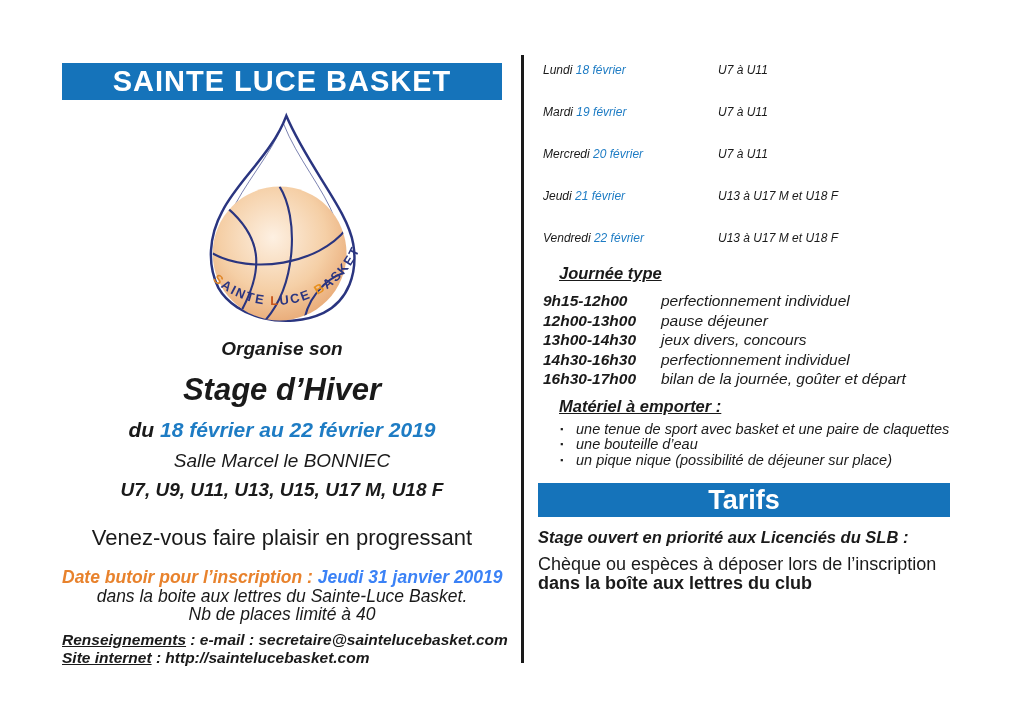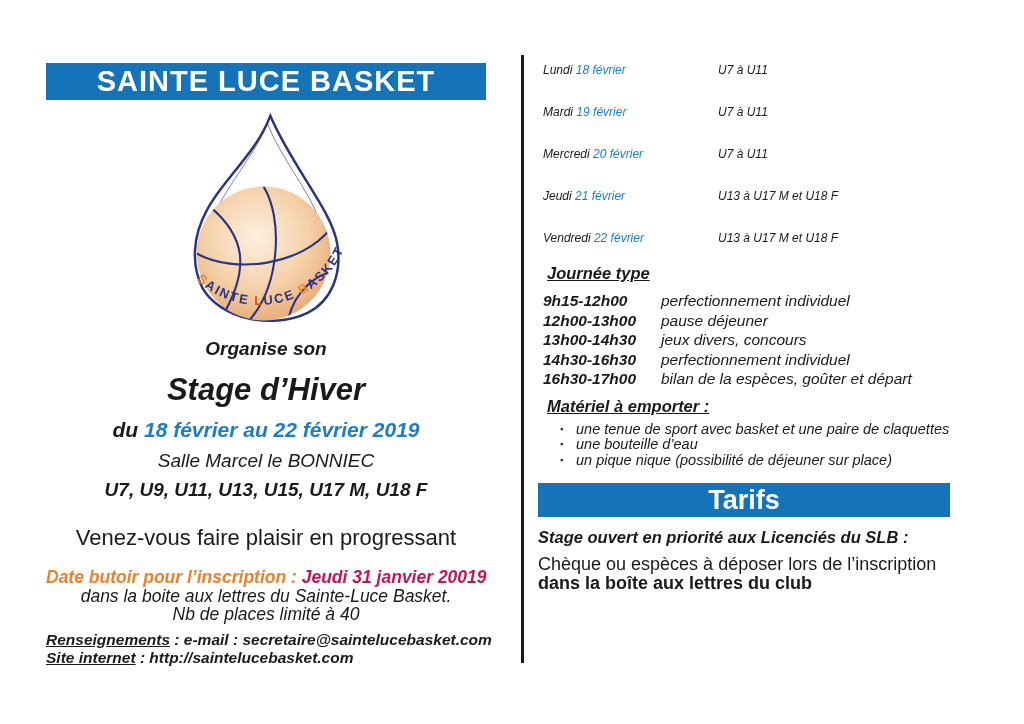--- a/index.html
+++ b/index.html
@@ -2,49 +2,49 @@
 <html><head>
 <meta charset="utf-8">
 <style>
   html,body { margin:0; padding:0; background:#ffffff; }
   body { width:1024px; height:724px; font-family:"Liberation Sans", sans-serif; color:#1a1a1a; }
   .sheet { position:relative; width:1024px; height:724px; background:#ffffff; overflow:hidden; }
 
   .banner { background:#1573ba; color:#ffffff; font-weight:bold; text-align:center; }
 
   
-  .col-left { position:absolute; left:46px; top:57px; width:440px; text-align:center; }
+  .col-left { position:absolute; left:62px; top:57px; width:440px; text-align:center; }
   .banner-left { margin-top:6px; height:37px; line-height:37px; font-size:29px; letter-spacing:1px; }
   .logo { display:block; width:200px; height:218px; margin:12px auto 0 auto; }
   .arc-text { font-size:13.5px; font-weight:bold; letter-spacing:2px; white-space:pre; }
   .organise { margin-top:8px; font-size:19px; font-weight:bold; font-style:italic; }
   .title   { margin-top:12px; font-size:31px; font-weight:bold; font-style:italic; }
   .dateline{ margin-top:10px; font-size:21px; font-weight:bold; font-style:italic; }
   .blue    { color:#1e7cc4; }
   .venue   { margin-top:8px; font-size:19px; font-style:italic; }
   .cats    { margin-top:7px; font-size:19px; font-weight:bold; font-style:italic; }
   .tagline { margin-top:24px; font-size:22px; }
   .deadline{ margin-top:16px; font-size:17.5px; font-weight:bold; font-style:italic; line-height:20px; white-space:nowrap; }
   .orange  { color:#e8822c; }
-  .red     { color:#be185d; }
+  .red     { color:#3b82f6; }
   .sub     { font-size:17.5px; font-style:italic; line-height:18px; }
   .contact { margin-top:8px; text-align:left; font-size:15.5px; font-weight:bold; font-style:italic; line-height:18px; white-space:nowrap; }
   .ul      { text-decoration:underline; }
 
   
   .divider { position:absolute; left:521px; top:55px; width:3px; height:608px; background:#1a1a1a; }
 
   
   .col-right { position:absolute; left:538px; top:57px; width:412px; }
   .banner-right { height:34px; line-height:34px; font-size:27px; }
   .program { margin-top:5px; }
   .prow { display:flex; font-size:12px; font-style:italic; line-height:16px; margin-bottom:26px; padding-left:5px; white-space:nowrap; }
   .prow:last-child { margin-bottom:0; }
   .pday { width:175px; }
-  .jheading, .mheading { font-size:16.5px; font-weight:bold; font-style:italic; text-decoration:underline; margin:18px 0 8px 9px; }
+  .jheading, .mheading { font-size:16.5px; font-weight:bold; font-style:italic; text-decoration:underline; margin:18px 0 8px 21px; }
   .trow { display:flex; font-size:15.5px; line-height:19.5px; padding-left:5px; white-space:nowrap; }
   .ttime { width:118px; font-weight:bold; font-style:italic; }
   .tact { font-style:italic; }
   .mheading { margin-top:8px; margin-bottom:6px; }
   .mitem { display:flex; font-size:14.5px; font-style:italic; line-height:15.5px; white-space:nowrap; }
   .mbullet { width:16px; margin-left:22px; font-size:9px; font-style:normal; line-height:15.5px; text-align:left; }
   .banner-tarifs { margin-top:15px; }
   .stage-line { margin-top:11px; font-size:16.5px; font-weight:bold; font-style:italic; }
   .price-line { margin-top:8px; padding-left:8px; font-size:15.5px; white-space:nowrap; }
   .bold { font-weight:bold; }
@@ -157,21 +157,21 @@
       <div class="trow">
           <span class="ttime">13h00-14h30</span>
           <span class="tact">jeux divers, concours</span>
         </div>
       <div class="trow">
           <span class="ttime">14h30-16h30</span>
           <span class="tact">perfectionnement individuel</span>
         </div>
       <div class="trow">
           <span class="ttime">16h30-17h00</span>
-          <span class="tact">bilan de la espèces, goûter et départ</span>
+          <span class="tact">bilan de la journée, goûter et départ</span>
         </div>
     </div>
 
     <div class="mheading">Matériel à emporter :</div>
     <div>
       <div class="mitem">
           <span class="mbullet">▪</span>
           <span>une tenue de sport avec basket et une paire de claquettes</span>
         </div>
       <div class="mitem">

